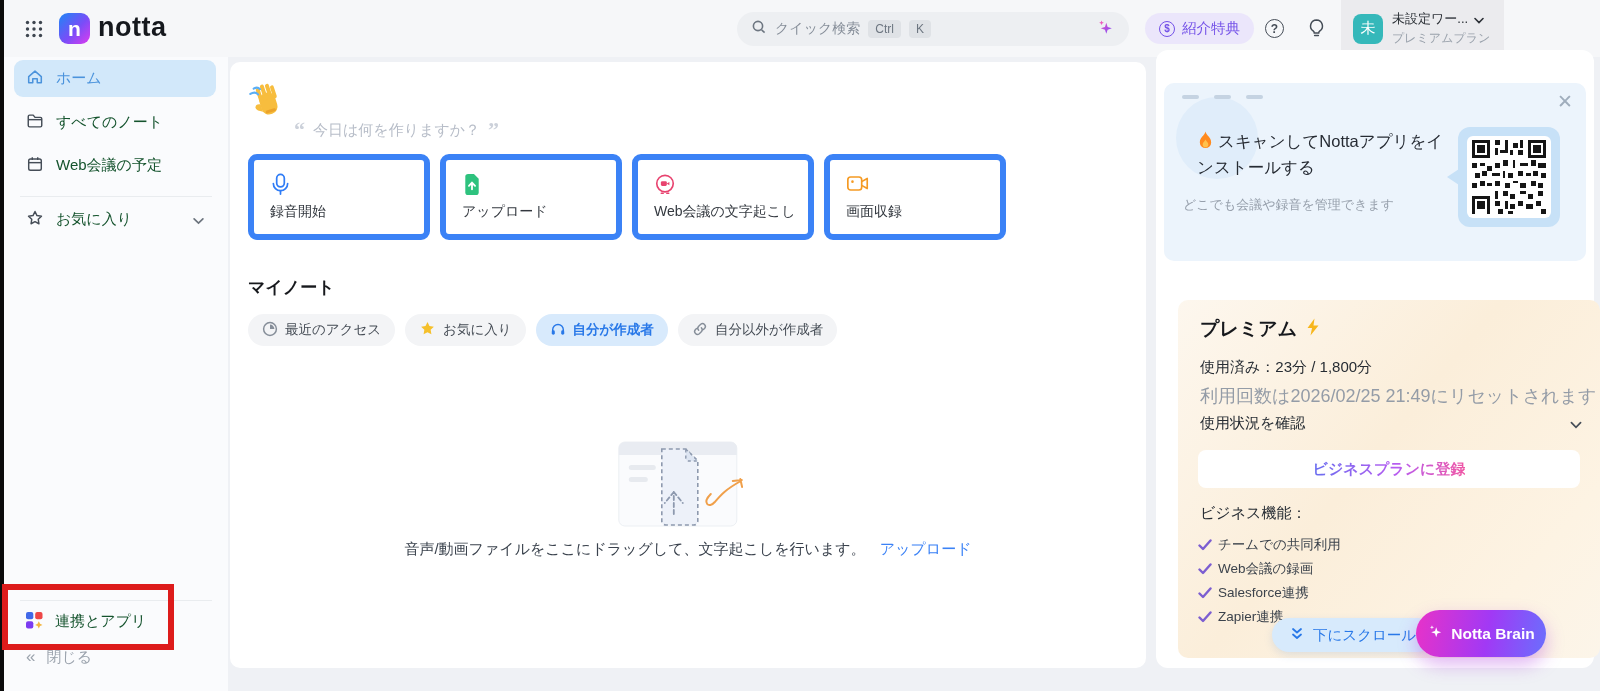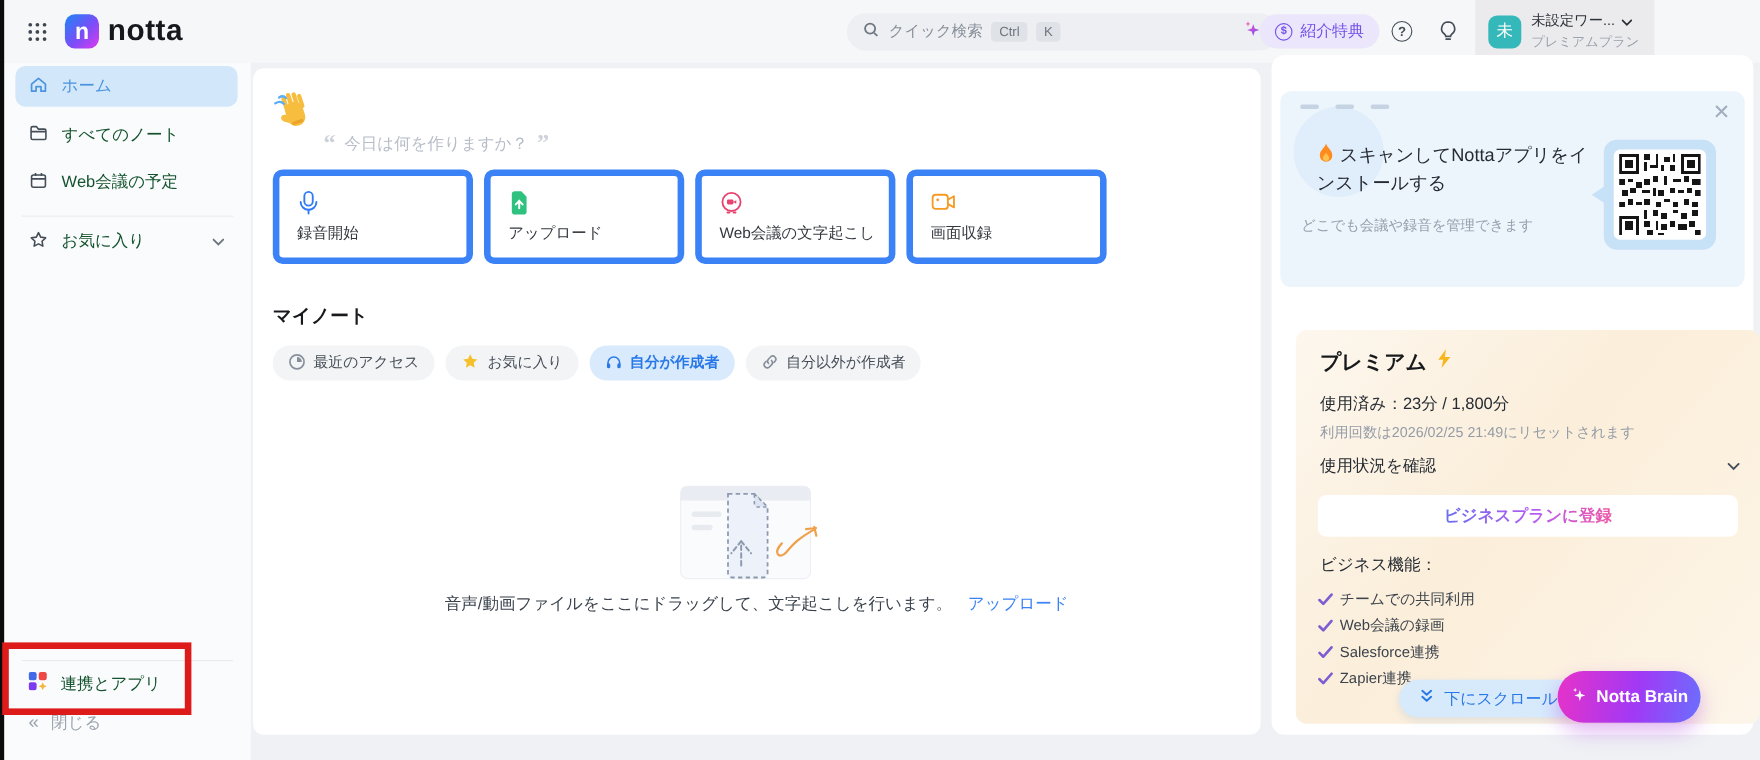--- a/index.html
+++ b/index.html
@@ -12,21 +12,21 @@
   .page { position:absolute; inset:0; }
   .black-edge { position:absolute; left:0; top:0; width:4px; height:691px; background:#0b0b0b; }
 
   
   .topbar { position:absolute; left:4px; top:0; right:0; height:57px; background:#f6f7f9; }
   .app-grid { position:absolute; left:21px; top:20px; width:18px; height:18px; background:none; border:none; cursor:pointer; }
   .logo-mark { position:absolute; left:55px; top:13px; width:31px; height:31px; border-radius:9px;
     background:linear-gradient(135deg,#2e7cf6 10%,#7a4df8 55%,#d33df0 95%);
     color:#fff; font-weight:bold; font-size:21px; display:flex; align-items:center; justify-content:center; }
   .logo-word { position:absolute; left:94px; top:12px; font-size:27px; font-weight:bold; color:#15181d; letter-spacing:.5px; }
-  .search { position:absolute; left:766px; top:12px; width:392px; height:34px; border-radius:17px;
+  .search { position:absolute; left:733px; top:12px; width:392px; height:34px; border-radius:17px;
     background:#edeff2; display:flex; align-items:center; gap:8px; padding:0 14px; cursor:text; }
   .search .ph { font-size:14px; color:#868e99; }
   .key { background:#dfe2e6; border-radius:4px; font-size:12px; color:#6d7681; padding:2px 7px; }
   .search .sp { flex:1; }
   .referral { position:absolute; left:1141px; top:13px; height:31px; border-radius:16px; border:none; cursor:pointer;
     background:#ebe6fb; color:#7452e8; font-size:14.5px; display:flex; align-items:center; gap:7px; padding:0 14px;
     font-family:inherit; }
   .coin { width:16px; height:16px; border:1.5px solid #7452e8; border-radius:50%; display:flex; align-items:center;
     justify-content:center; font-size:10px; font-weight:bold; }
   .iconbtn { position:absolute; background:none; border:none; cursor:pointer; }
@@ -83,21 +83,21 @@
   .qr-bubble { position:absolute; left:294px; top:44px; width:102px; height:100px; background:#c7e1f7; border-radius:12px; }
   .qr-bubble .tail { position:absolute; left:-11px; top:42px; width:0; height:0;
     border-top:8px solid transparent; border-bottom:8px solid transparent; border-right:12px solid #c7e1f7; }
   .qr-inner { position:absolute; inset:9px; background:#fff; border-radius:6px; display:flex; align-items:center; justify-content:center; }
 
   .premium-card { position:absolute; left:22px; top:250px; width:422px; height:358px; border-radius:10px;
     background:linear-gradient(130deg,#fdf7ee 0%,#fbeeda 45%,#fdf3e3 80%,#fcf5e9 100%); }
   .pm-title { position:absolute; left:22px; top:16px; font-size:19px; font-weight:bold; color:#17191d;
     display:flex; align-items:center; gap:8px; }
   .pm-usage { position:absolute; left:22px; top:58px; font-size:15px; color:#262c33; }
-  .pm-reset { position:absolute; left:22px; top:84px; font-size:13px; color:#949ca7; }
+  .pm-reset { position:absolute; left:22px; top:84px; font-size:18px; color:#949ca7; }
   .pm-status { position:absolute; left:22px; right:18px; top:114px; display:flex; align-items:center;
     justify-content:space-between; font-size:15px; color:#262c33; cursor:pointer; }
   .pm-upgrade { position:absolute; left:20px; right:20px; top:150px; height:38px; background:#fff;
     border:none; border-radius:8px; cursor:pointer; font-family:inherit; }
   .pm-upgrade span { font-size:15px; font-weight:bold;
     background:linear-gradient(90deg,#6a6ff0,#b75cf0 55%,#ef56a5);
     -webkit-background-clip:text; background-clip:text; color:transparent; }
   .pm-ftitle { position:absolute; left:22px; top:204px; font-size:15px; color:#262c33; }
   .pm-features { position:absolute; left:20px; top:230px; list-style:none; }
   .pm-features li { display:flex; align-items:flex-end; gap:6px; height:24px; font-size:13.5px; color:#3c434c; }

